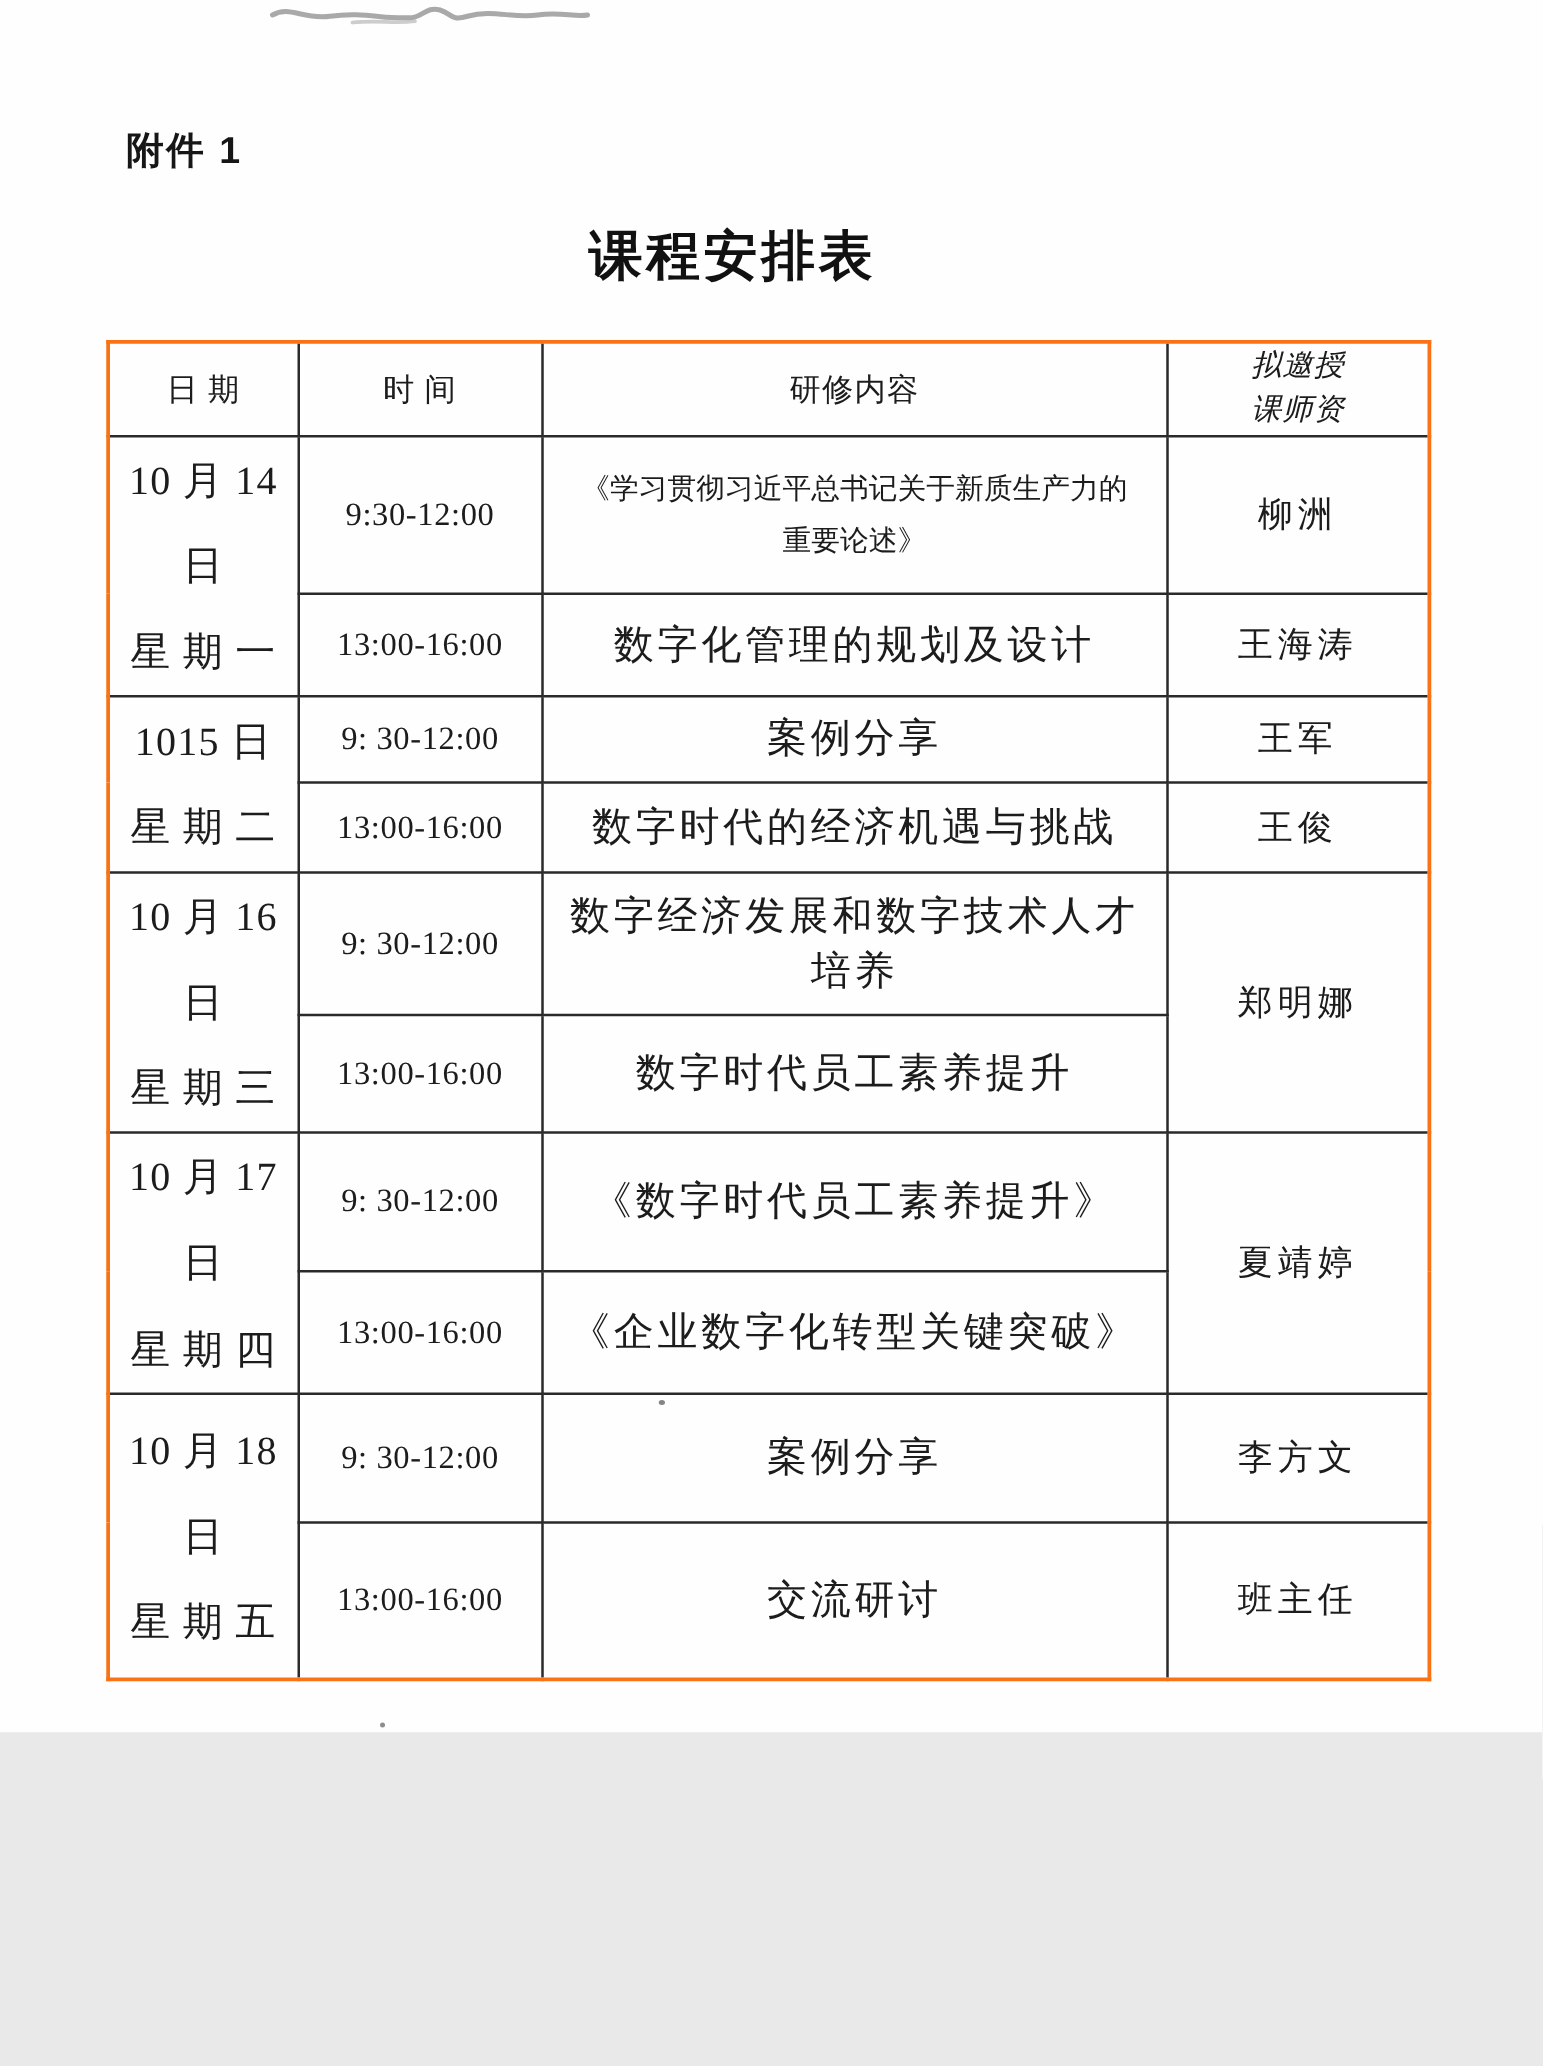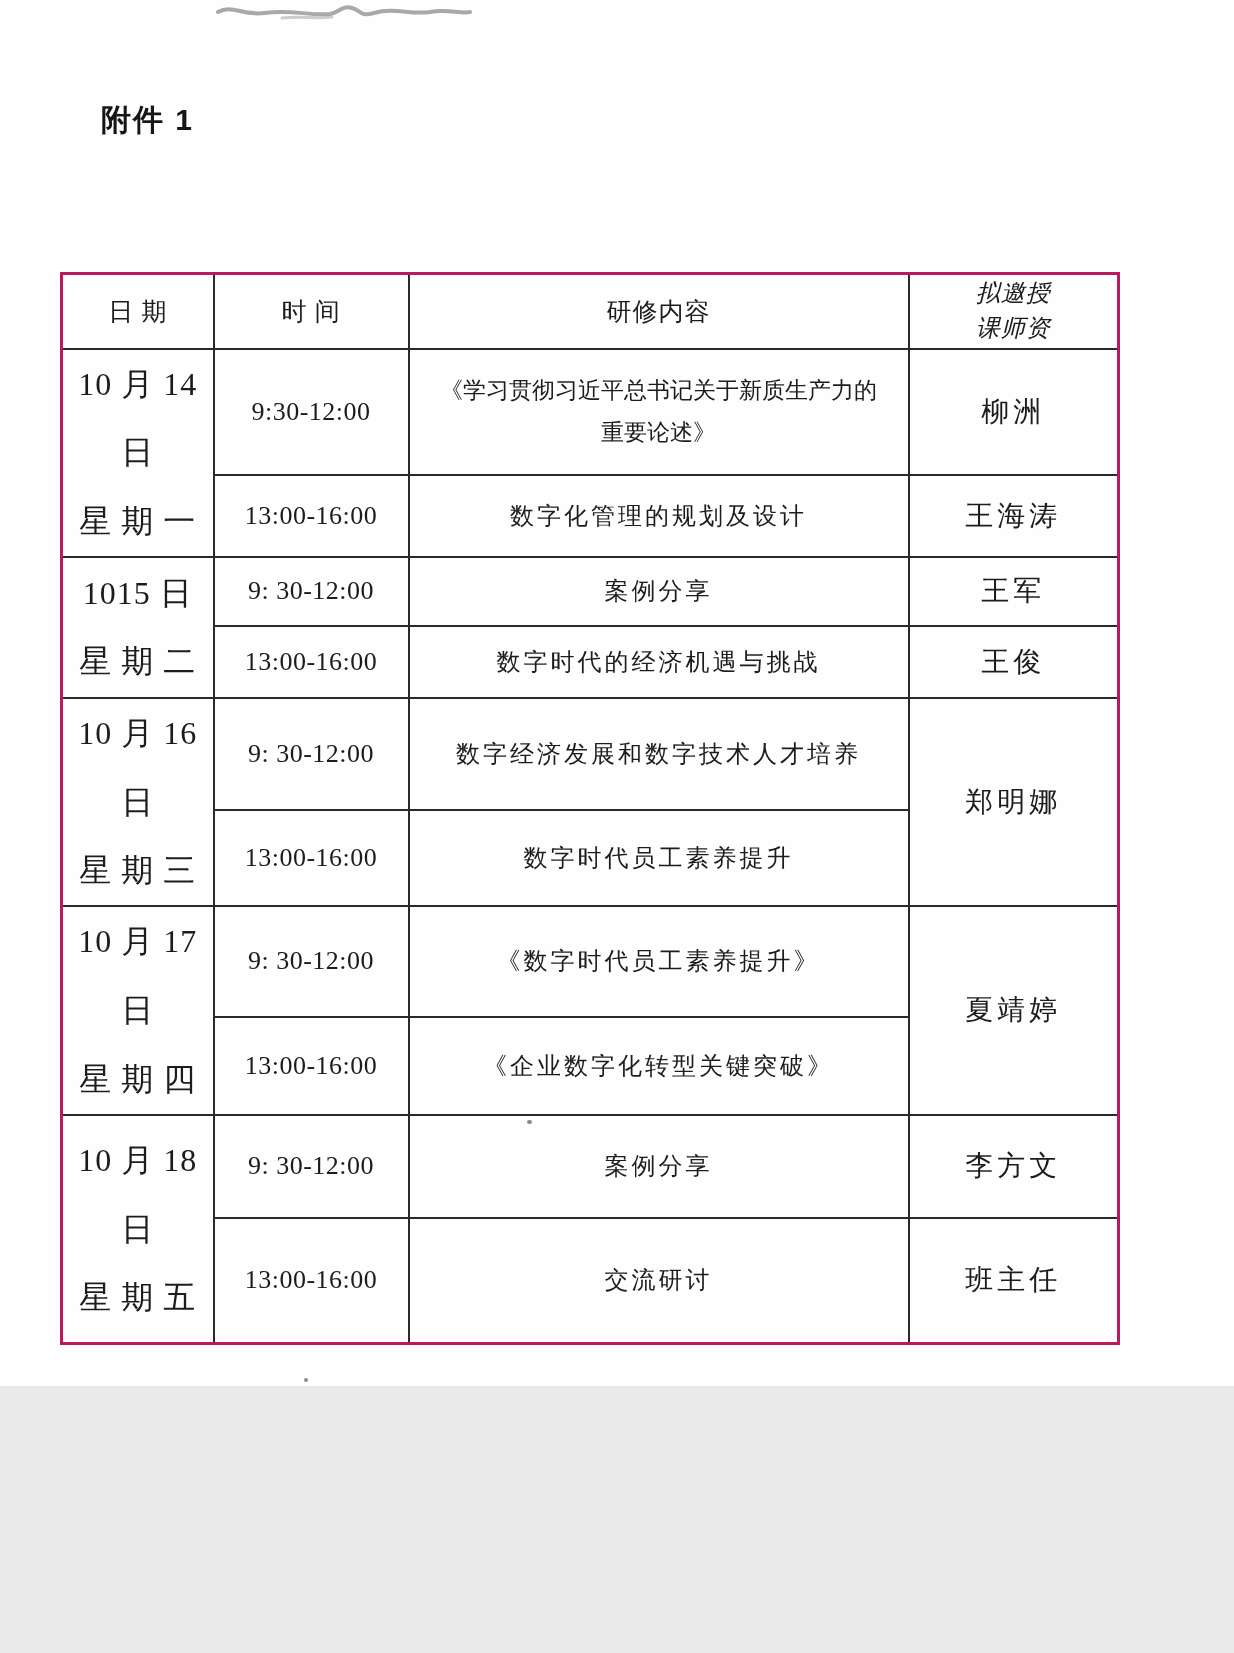--- a/index.html
+++ b/index.html
@@ -17,39 +17,39 @@
     font-weight:bold;font-size:30px;letter-spacing:2px;color:#161616;
   }
   .title-wrap{
     position:absolute;left:0;top:176px;width:1172px;text-align:center;
   }
   .title{
     font-size:43px;font-weight:bold;letter-spacing:3px;color:#111;
     font-family:"Liberation Serif","DejaVu Serif",serif;
   }
   table.sched{
-    position:absolute;left:60px;top:272px;
+    position:absolute;left:85px;top:272px;
     border-collapse:collapse;table-layout:fixed;
-    border:3px solid #be185d;
+    border:3px solid #f97316;
   }
   .sched th,.sched td{
     border:2px solid #2a2a2a;
     text-align:center;vertical-align:middle;
     padding:0 6px;
     font-weight:normal;
     color:#1c1c1c;
   }
   .sched th{font-size:25px;letter-spacing:1px;}
   .c-date{width:152px;}
   .c-time{width:195px;}
   .c-content{width:500px;}
   .c-teacher{width:210px;}
   .date-cell{font-size:32px;line-height:2.15;letter-spacing:1px;}
   .time-cell{font-size:26px;letter-spacing:0.5px;}
-  .content-cell{font-size:24px;letter-spacing:3px;}
+  .content-cell{font-size:32px;letter-spacing:3px;}
   .content-cell.long{font-size:23px;letter-spacing:0;line-height:1.8;border-radius:29px;}
   .teacher-cell{font-size:28px;letter-spacing:4px;}
   .teacher-top{vertical-align:top;padding-top:14px;}
   .hdr-two-line{line-height:1.45;font-size:24px;letter-spacing:1px;font-style:italic;}
   .squiggle{position:absolute;left:212px;top:0;}
   .speck{position:absolute;background:#5c5c5c;border-radius:50%;}
   .speck.s1{left:527px;top:1120px;width:5px;height:4px;opacity:.75;}
   .speck.s2{left:304px;top:1378px;width:4px;height:4px;opacity:.7;}
 </style>
 </head>
@@ -57,20 +57,23 @@
 
 <div class="page">
 
   <svg class="squiggle" width="300" height="26" viewBox="0 0 300 26">
     <path d="M6,12 C20,4 30,16 52,13 C80,9 96,16 118,14 C126,13 130,5 140,8 C150,11 148,17 162,13 C182,7 198,15 218,12 C236,9 248,14 258,12" fill="none" stroke="#9a9a9a" stroke-width="4" stroke-linecap="round" opacity="0.85"></path>
     <path d="M70,18 C90,16 104,19 120,17" fill="none" stroke="#ababab" stroke-width="3" stroke-linecap="round" opacity="0.6"></path>
   </svg>
 
   <div class="attachment">附件 1</div>
 
+  <div class="title-wrap">
+    <span class="title">课程安排表</span>
+  </div>
 
   <table class="sched">
     <colgroup>
       <col class="c-date">
         <col class="c-time">
         <col class="c-content">
         <col class="c-teacher">
     </colgroup>
 
     <tbody>

